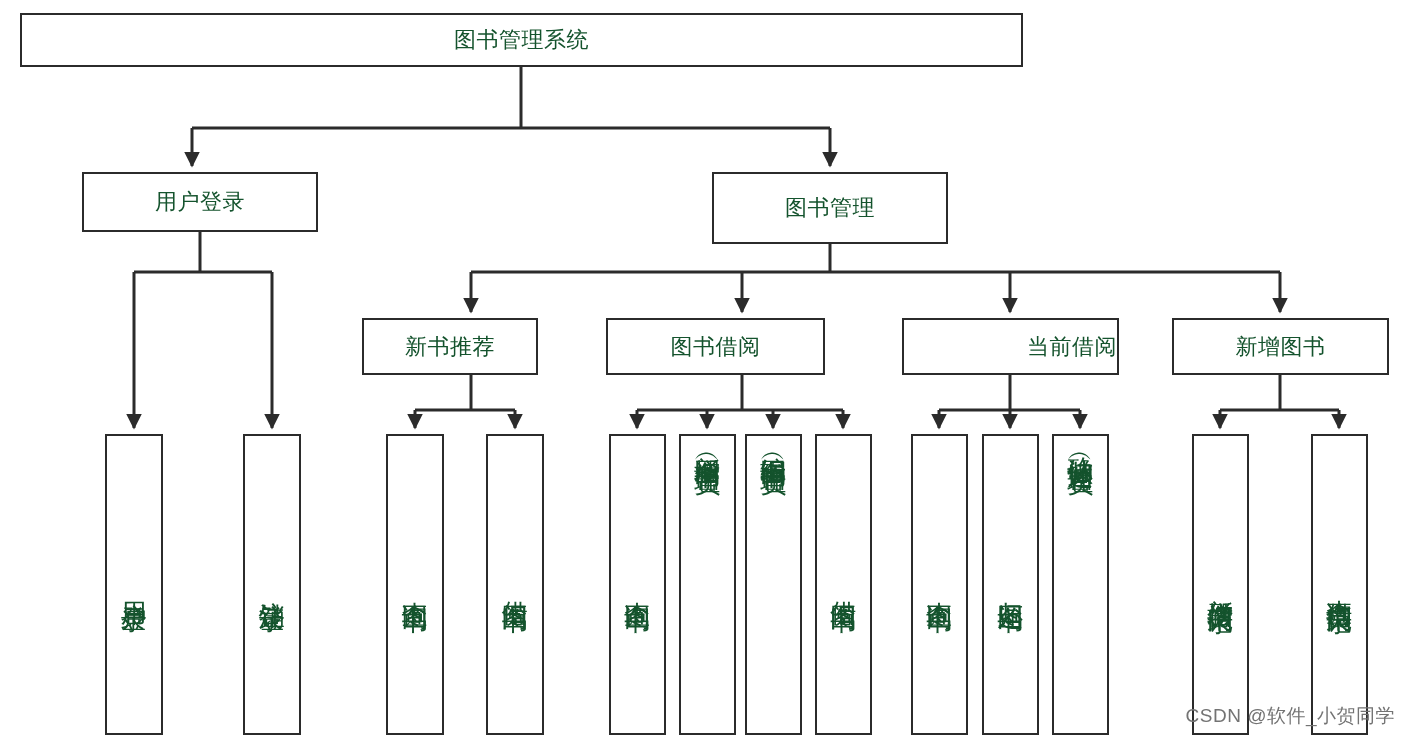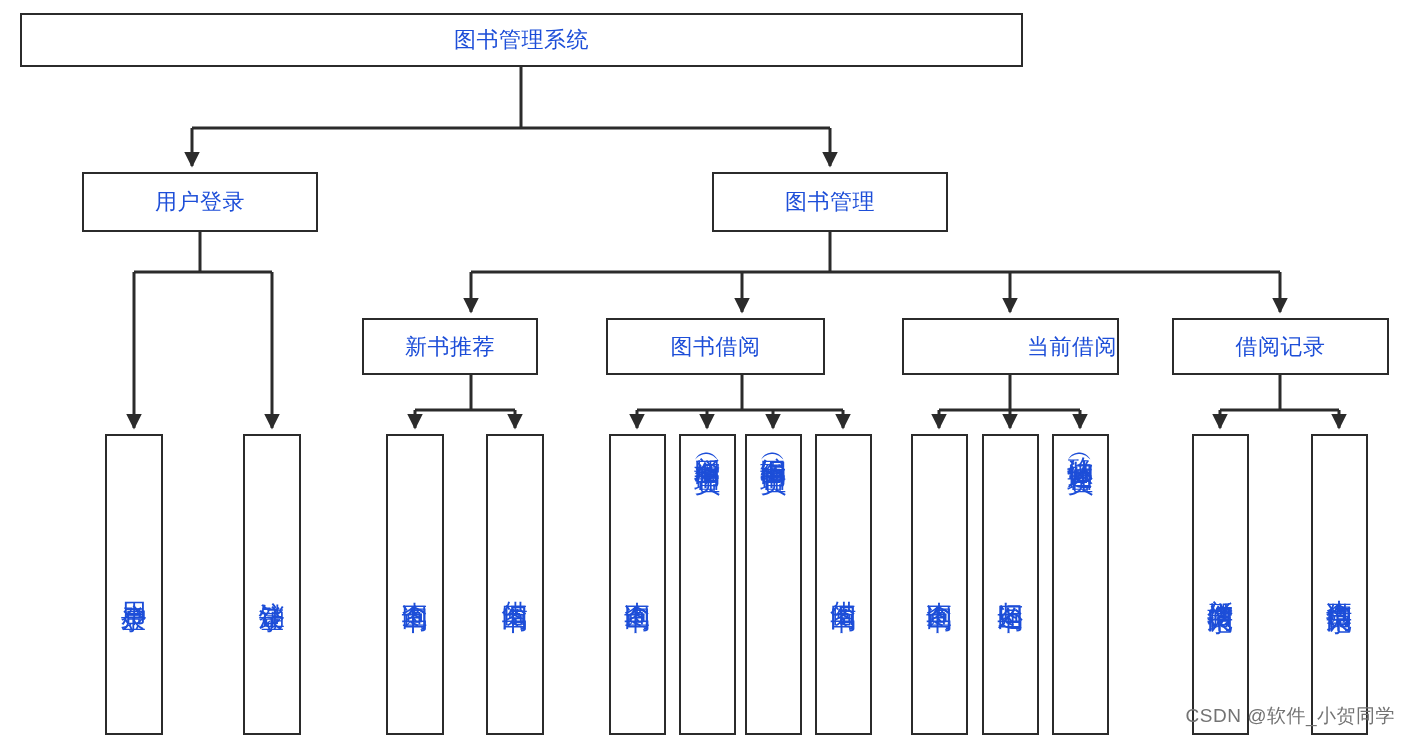--- a/index.html
+++ b/index.html
@@ -26,21 +26,21 @@
     pointer-events: none;
   }
   .node {
     position: absolute;
     box-sizing: border-box;
     background: #ffffff;
     border: 2.5px solid #2b2b2b;
     display: flex;
     align-items: center;
     justify-content: center;
-    color: #1d4ed8;
+    color: #14532d;
     z-index: 2;
   }
   .node .lbl {
     display: block;
     text-align: center;
     line-height: 1.05;
     letter-spacing: 0.5px;
   }
   .node.horiz .lbl {
     font-size: 22px;
@@ -128,35 +128,35 @@
     </g>
   </svg>
 
   <div class="node horiz" id="n-root" style="left: 20px; top: 13px; width: 1003px; height: 54px;">
     <span class="lbl">图书管理系统</span>
   </div>
 
   <div class="node horiz" id="n-l1-0" style="left: 82px; top: 172px; width: 236px; height: 60px;">
     <span class="lbl">用户登录</span>
   </div>
-  <div class="node horiz" id="n-l1-1" style="left: 712px; top: 172px; width: 236px; height: 60px;">
+  <div class="node horiz" id="n-l1-1" style="left: 712px; top: 172px; width: 236px; height: 72px;">
     <span class="lbl">图书管理</span>
   </div>
 
   <div class="node horiz" id="n-l2-0" style="left: 362px; top: 318px; width: 176px; height: 57px;">
     <span class="lbl">新书推荐</span>
   </div>
   <div class="node horiz" id="n-l2-1" style="left: 606px; top: 318px; width: 219px; height: 57px;">
     <span class="lbl">图书借阅</span>
   </div>
   <div class="node horiz" id="n-l2-2" style="left: 902px; top: 318px; width: 217px; height: 57px; justify-content: flex-end;">
     <span class="lbl">当前借阅</span>
   </div>
   <div class="node horiz" id="n-l2-3" style="left: 1172px; top: 318px; width: 217px; height: 57px;">
-    <span class="lbl">借阅记录</span>
+    <span class="lbl">新增图书</span>
   </div>
 
   <div class="node vert mid" id="n-lf-0" style="left: 105px; top: 434px; width: 58px; height: 301px;">
     <span class="lbl">用户登录</span>
   </div>
   <div class="node vert mid" id="n-lf-1" style="left: 243px; top: 434px; width: 58px; height: 301px;">
     <span class="lbl">注销登录</span>
   </div>
   <div class="node vert mid" id="n-lf-2" style="left: 386px; top: 434px; width: 58px; height: 301px;">
     <span class="lbl">查询图书</span>

